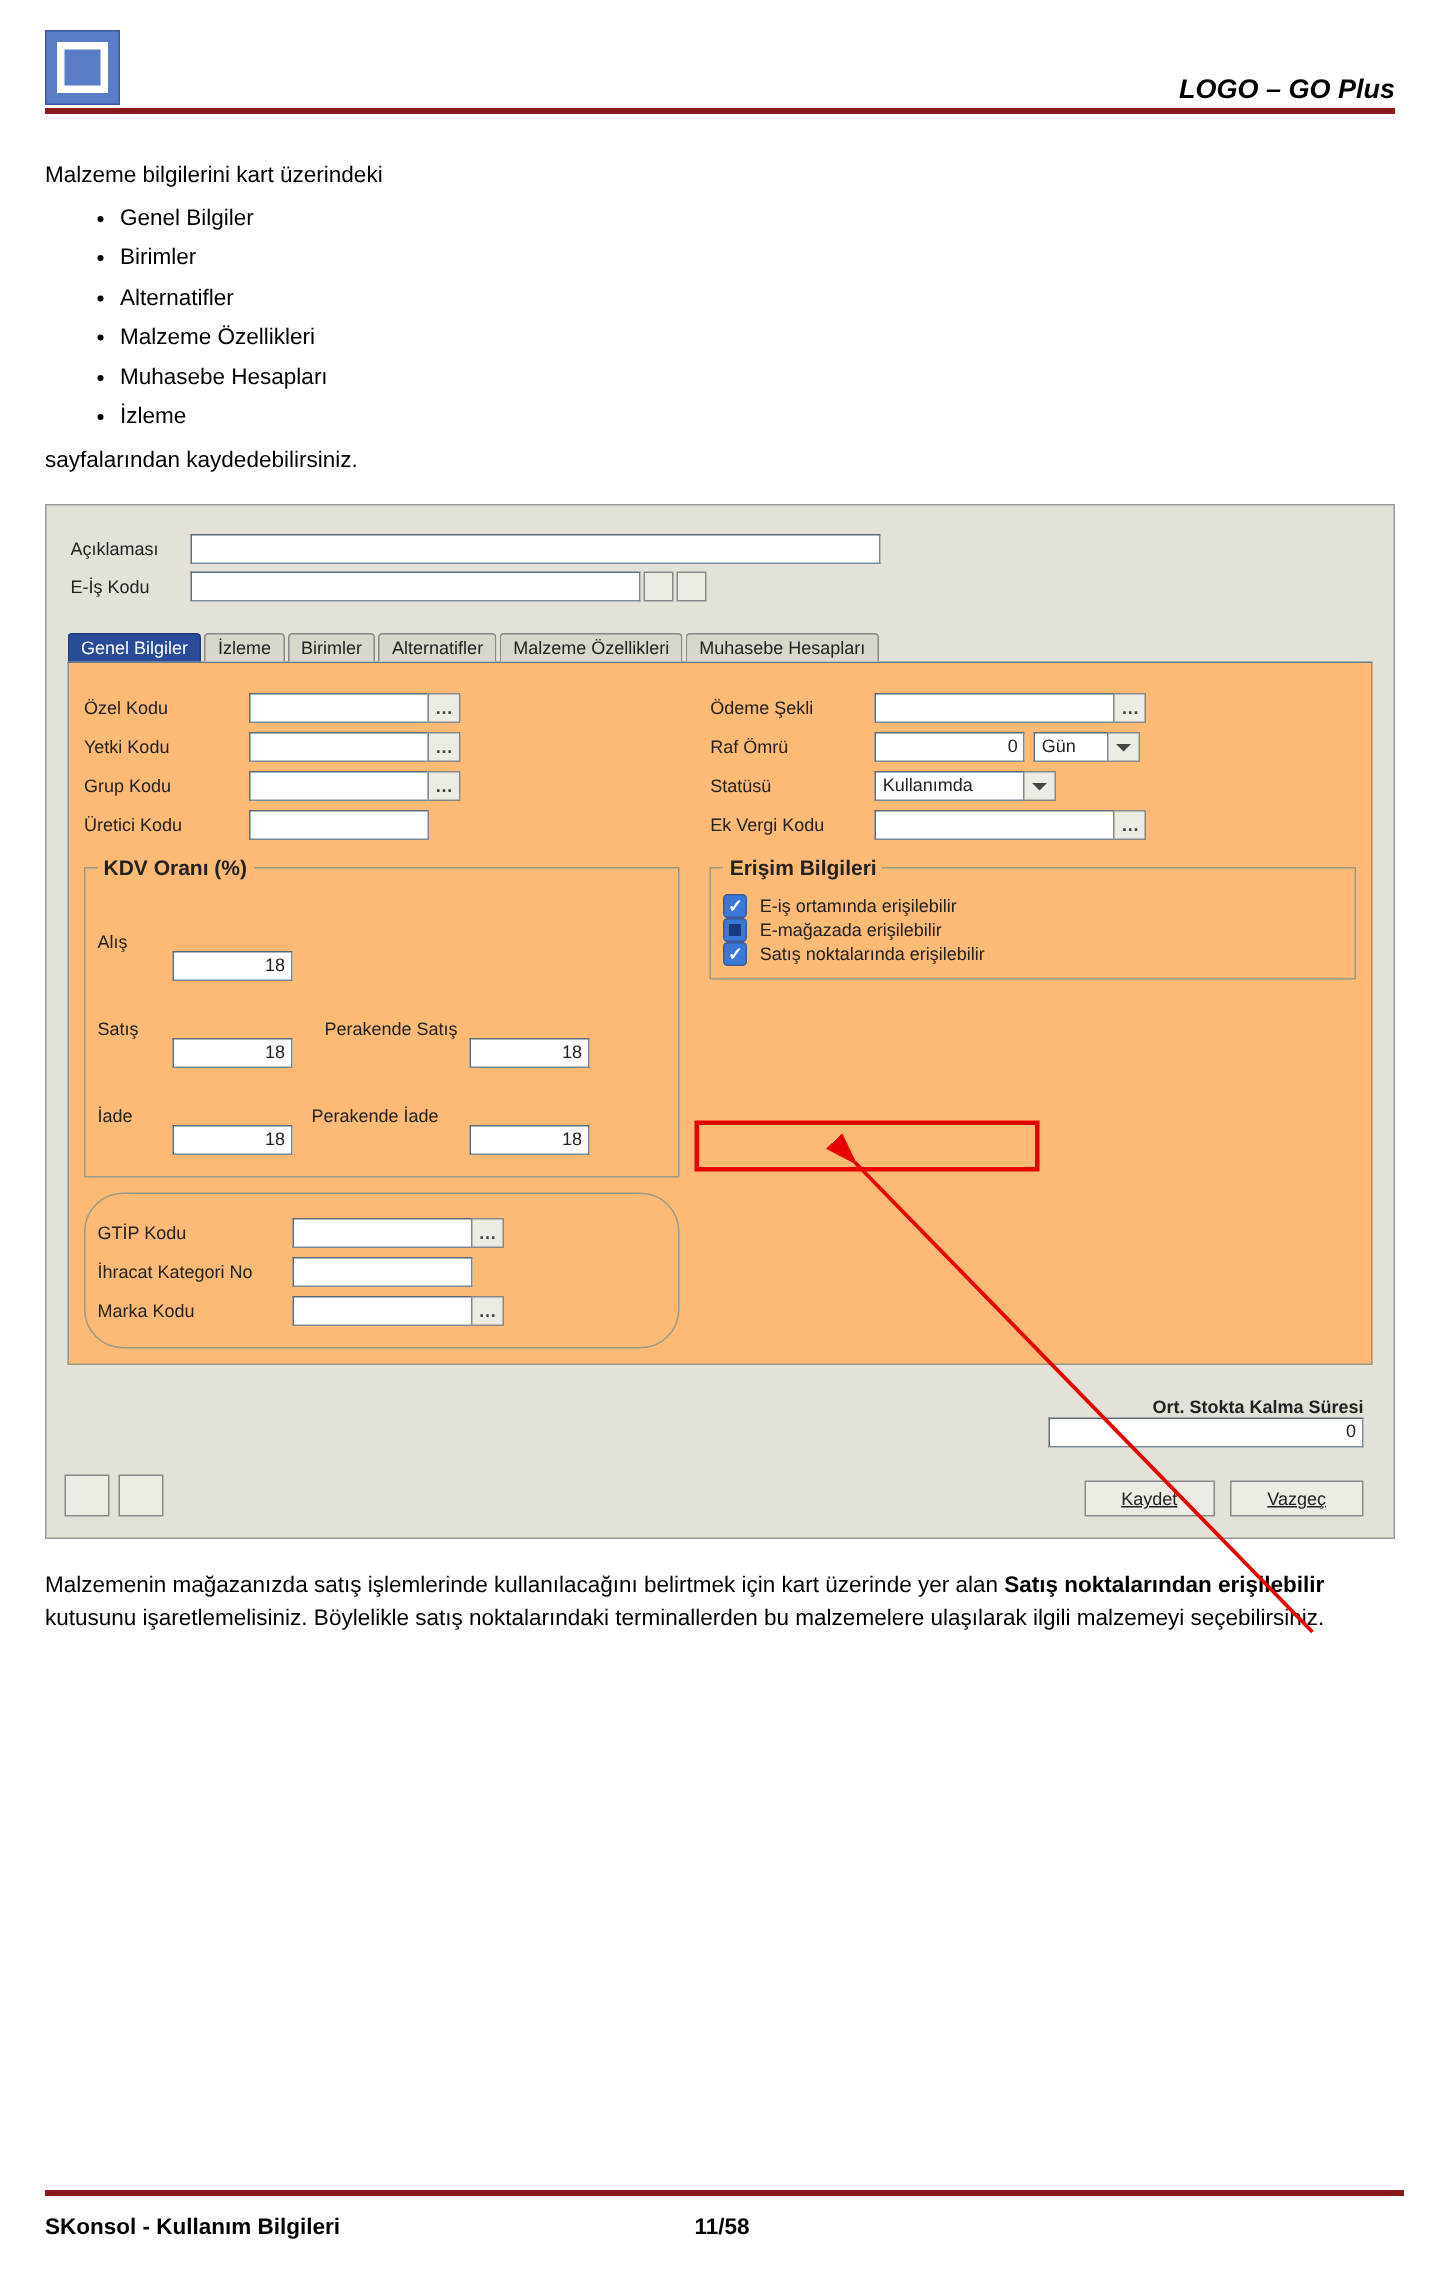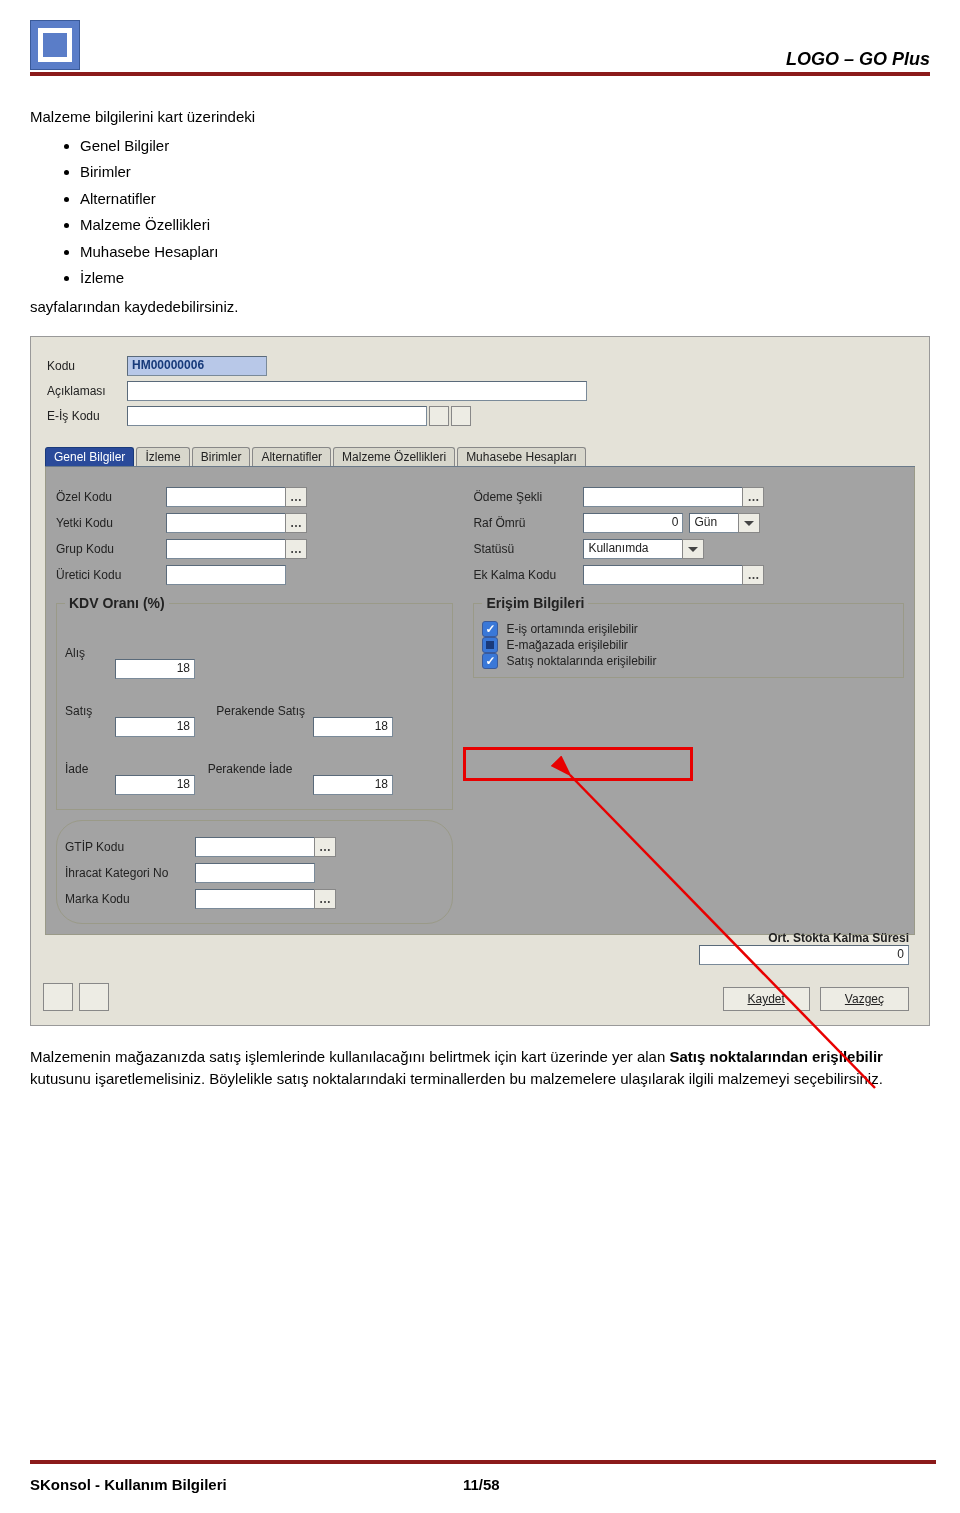--- a/index.html
+++ b/index.html
@@ -87,21 +87,21 @@
     padding: 2px 8px;
     font-size: 12px;
     border-radius: 3px 3px 0 0;
   }
   .tab.active {
     background: #2a4a9a;
     color: #fff;
     border-color:#1a3a7a;
   }
   .panel {
-    background: #a3a3a3;
+    background: #fdba74;
     border: 1px solid #9a9a88;
     margin: 0 6px;
     padding: 14px 10px 10px 10px;
     border-top:none;
   }
   .two-col { display: flex; gap: 20px; }
   .lcol { width: 48%; }
   .rcol { width: 52%; }
   .frow { display:flex; align-items:center; margin:6px 0; }
   .flab { width: 110px; }
@@ -186,24 +186,20 @@
       <li>Malzeme Özellikleri</li>
       <li>Muhasebe Hesapları</li>
       <li>İzleme</li>
     </ul>
     <span>sayfalarından kaydedebilirsiniz.</span>
   </div>
 
   <div class="screenshot" style="height:690px;">
     <div class="topfields">
       <div class="tf-row">
-        <span class="tf-label">Kodu</span>
-        <div class="tf-input tf-kodu">HM00000006</div>
-      </div>
-      <div class="tf-row">
         <span class="tf-label">Açıklaması</span>
         <div class="tf-input tf-acik"></div>
       </div>
       <div class="tf-row">
         <span class="tf-label">E-İş Kodu</span>
         <div class="tf-input tf-eis"></div>
         <span class="mini-btn"></span>
         <span class="mini-btn"></span>
       </div>
     </div>
@@ -289,21 +285,21 @@
               <div class="finp w100" style="text-align:right">0</div>
               <div class="finp" style="width:50px;margin-left:6px">Gün</div>
               <span class="dropdown"></span>
             </div>
           <div class="frow">
               <span class="flab">Statüsü</span>
               <div class="finp w100">Kullanımda</div>
               <span class="dropdown"></span>
             </div>
           <div class="frow">
-              <span class="flab">Ek Kalma Kodu</span>
+              <span class="flab">Ek Vergi Kodu</span>
               <div class="finp w160"></div>
               <span class="lookup">…</span>
             </div>
 
           <fieldset class="grp">
             <legend>Erişim Bilgileri</legend>
             <div class="chk">
                 <span class="chkbox checked"></span>
                 <span>E-iş ortamında erişilebilir</span>
               </div>

